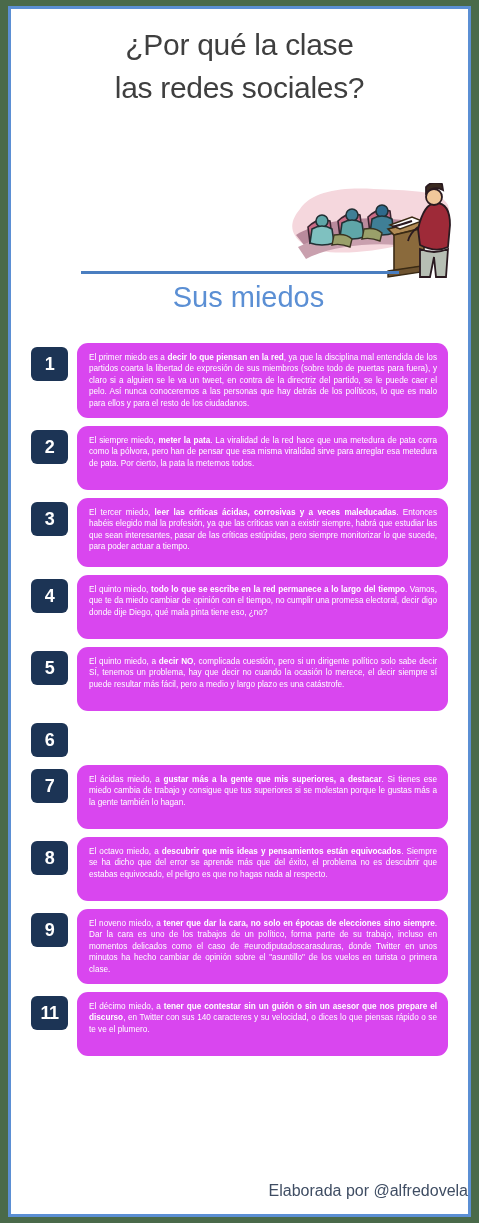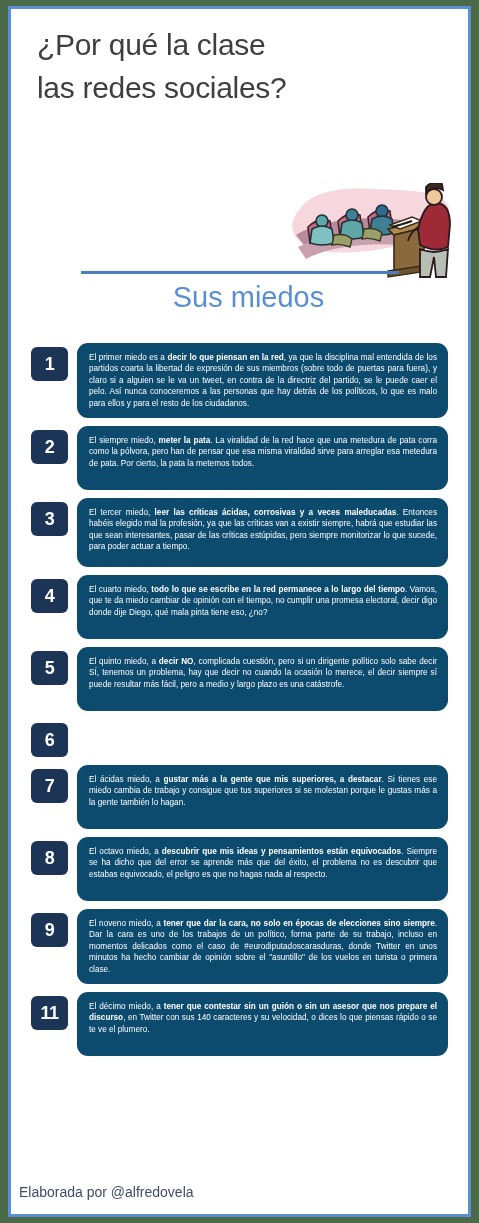--- a/index.html
+++ b/index.html
@@ -22,20 +22,21 @@
     top: 6px;
     width: 463px;
     height: 1211px;
     background: #ffffff;
     border: 3px solid #5b8fd4;
   }
 
   
   .title-block {
     padding: 14px 26px 0 26px;
+    text-align: center;
   }
   .title-line {
     font-size: 30px;
     line-height: 43px;
     color: #3f3f3f;
     font-weight: 400;
     letter-spacing: -0.3px;
     white-space: nowrap;
   }
 
@@ -97,21 +98,21 @@
     font-weight: bold;
     display: flex;
     align-items: center;
     justify-content: center;
     letter-spacing: -0.5px;
   }
 
   .bubble {
     flex: 1 1 auto;
     margin-left: 9px;
-    background: #0c4a6e;
+    background: #d946ef;
     border-radius: 11px;
     color: #ffffff;
     padding: 9px 11px 9px 12px;
     font-size: 8.2px;
     line-height: 11.4px;
     text-align: justify;
   }
   .bubble b { font-weight: bold; }
   .bubble i { font-style: italic; }
 
@@ -125,22 +126,22 @@
   .h7 { min-height: 64px; }
   .h8 { min-height: 64px; }
   .h9 { min-height: 74px; }
   .h10{ min-height: 64px; }
 
   
   .footer {
     position: absolute;
     left: 8px; right: 0;
     bottom: 14px;
-    text-align: left;
-    font-size: 14px;
+    text-align: right;
+    font-size: 16px;
     color: #3f4d63;
   }
 </style>
 </head>
 <body>
 
 <div class="poster">
 
   <div class="title-block">
     <div class="title-line">¿Por qué la clase</div>
@@ -205,21 +206,21 @@
       <div class="fear-row">
         <div class="badge">2</div>
         <div class="bubble h2"><span>El siempre miedo, </span><b>meter la pata</b><span>. La viralidad de la red hace que una metedura de pata corra como la pólvora, pero han de pensar que esa misma viralidad sirve para arreglar esa metedura de pata. Por cierto, la pata la metemos todos.</span></div>
       </div>
       <div class="fear-row">
         <div class="badge">3</div>
         <div class="bubble h3"><span>El tercer miedo, </span><b>leer las críticas ácidas, corrosivas y a veces maleducadas</b><span>. Entonces habéis elegido mal la profesión, ya que las críticas van a existir siempre, habrá que estudiar las que sean interesantes, pasar de las críticas estúpidas, pero siempre monitorizar lo que sucede, para poder actuar a tiempo.</span></div>
       </div>
       <div class="fear-row">
         <div class="badge">4</div>
-        <div class="bubble h4"><span>El cuarto miedo, </span><b>todo lo que se escribe en la red permanece a lo largo del tiempo</b><span>. Vamos, que te da miedo cambiar de opinión con el tiempo, no cumplir una promesa electoral, decir digo donde dije Diego, qué mala pinta tiene eso, ¿no?</span></div>
+        <div class="bubble h4"><span>El quinto miedo, </span><b>todo lo que se escribe en la red permanece a lo largo del tiempo</b><span>. Vamos, que te da miedo cambiar de opinión con el tiempo, no cumplir una promesa electoral, decir digo donde dije Diego, qué mala pinta tiene eso, ¿no?</span></div>
       </div>
       <div class="fear-row">
         <div class="badge">5</div>
         <div class="bubble h5"><span>El quinto miedo, a </span><b>decir NO</b><span>, complicada cuestión, pero si un dirigente político solo sabe decir SÍ, tenemos un problema, hay que decir no cuando la ocasión lo merece, el decir siempre sí puede resultar más fácil, pero a medio y largo plazo es una catástrofe.</span></div>
       </div>
       <div class="fear-row">
         <div class="badge">6</div>
       </div>
       <div class="fear-row">
         <div class="badge">7</div>

